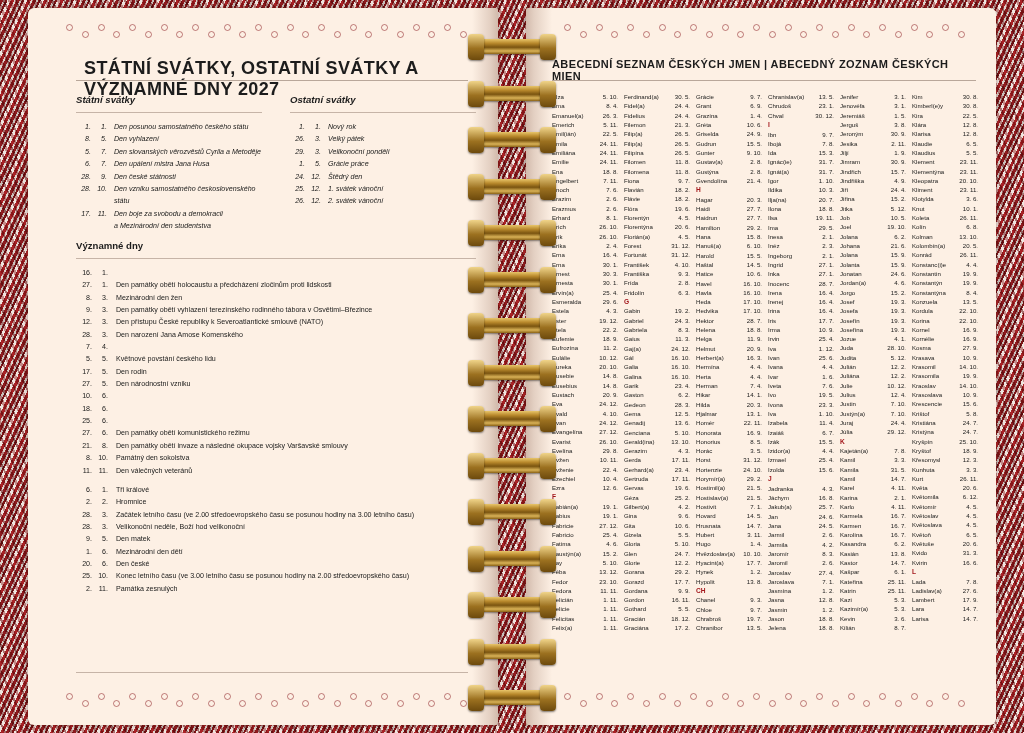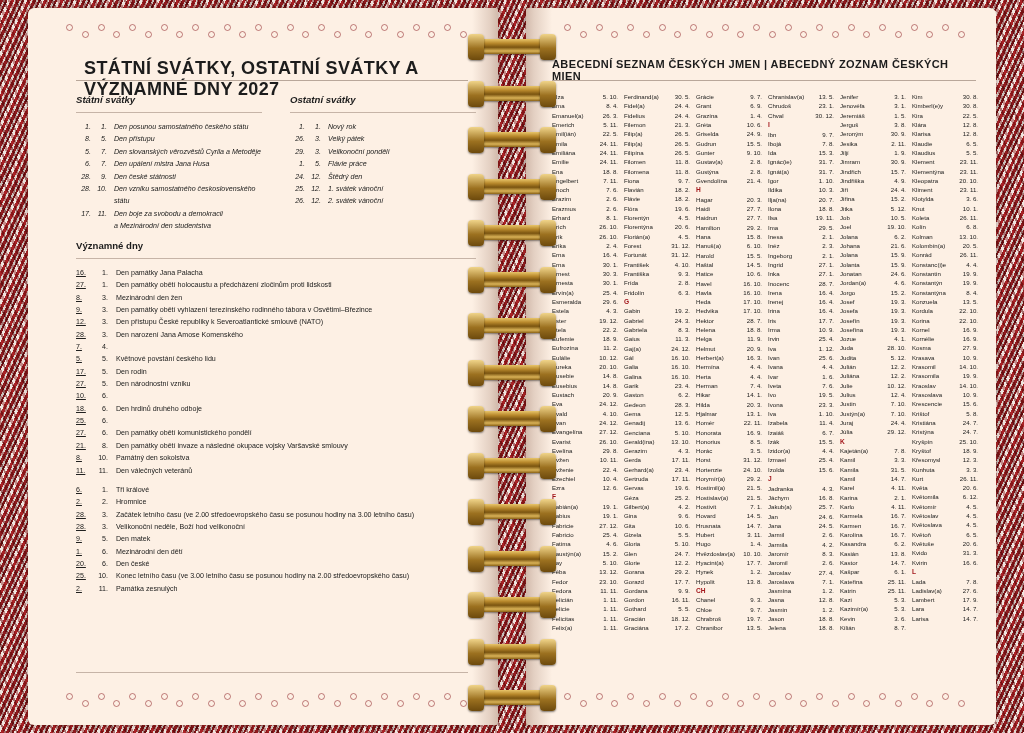--- a/index.html
+++ b/index.html
@@ -97,21 +97,21 @@
   ul.hol li{
     display:flex;font-size:7.1px;line-height:12.4px;color:#20201f;
   }
   ul.hol li .d{width:15px;text-align:right;flex:none;}
   ul.hol li .m{width:16px;text-align:right;flex:none;padding-right:7px;}
   ul.hol li .t{flex:1;}
 
   .vyznamne{position:absolute;left:48px;top:232px;width:400px;}
   ul.vd{list-style:none;margin:0;padding:0;}
   ul.vd li{display:flex;font-size:7.1px;line-height:12.35px;color:#20201f;}
-  ul.vd li .d{width:16px;text-align:left;flex:none;text-decoration:underline;}
+  ul.vd li .d{width:16px;text-align:right;flex:none;}
   ul.vd li .m{width:16px;text-align:right;flex:none;padding-right:8px;}
   ul.vd li .t{flex:1;}
   ul.vd li.gap{height:7px;}
 
   .bottom-rule{position:absolute;left:48px;right:30px;bottom:52px;height:1px;background:#c6b4a7;}
 
   
   #names{
     position:absolute;left:26px;right:18px;top:84px;bottom:40px;
     display:flex;gap:6px;
@@ -167,21 +167,21 @@
         <div class="sec-rule"></div>
         <ul class="hol">
           <li>
               <span class="d">1.</span>
               <span class="m">1.</span>
               <span class="t">Den posunou samostatného českého státu</span>
             </li>
           <li>
               <span class="d">8.</span>
               <span class="m">5.</span>
-              <span class="t">Den přístupu</span>
+              <span class="t">Den vyhlazení</span>
             </li>
           <li>
               <span class="d">5.</span>
               <span class="m">7.</span>
               <span class="t">Den slovanských věrozvěstů Cyrila a Metoděje</span>
             </li>
           <li>
               <span class="d">6.</span>
               <span class="m">7.</span>
               <span class="t">Den upálení mistra Jana Husa</span>
@@ -223,21 +223,21 @@
               <span class="t">Velký pátek</span>
             </li>
           <li>
               <span class="d">29.</span>
               <span class="m">3.</span>
               <span class="t">Velikonoční pondělí</span>
             </li>
           <li>
               <span class="d">1.</span>
               <span class="m">5.</span>
-              <span class="t">Flávie práce</span>
+              <span class="t">Grácie práce</span>
             </li>
           <li>
               <span class="d">24.</span>
               <span class="m">12.</span>
               <span class="t">Štědrý den</span>
             </li>
           <li>
               <span class="d">25.</span>
               <span class="m">12.</span>
               <span class="t">1. svátek vánoční</span>
@@ -252,21 +252,20 @@
     </div>
   </div>
 
   <div class="vyznamne">
     <div class="sec-title">Významné dny</div>
     <div class="sec-rule"></div>
     <ul class="vd">
       <li>
           <span class="d">16.</span>
           <span class="m">1.</span>
-          <span class="t">Den památky Jana Palacha</span>
         </li>
       <li>
           <span class="d">27.</span>
           <span class="m">1.</span>
           <span class="t">Den památky obětí holocaustu a předcházení zločinům proti lidskosti</span>
         </li>
       <li>
           <span class="d">8.</span>
           <span class="m">3.</span>
           <span class="t">Mezinárodní den žen</span>
@@ -305,30 +304,29 @@
           <span class="m">5.</span>
           <span class="t">Den národnostní vzniku</span>
         </li>
       <li>
           <span class="d">10.</span>
           <span class="m">6.</span>
         </li>
       <li>
           <span class="d">18.</span>
           <span class="m">6.</span>
-          <span class="t">Den hrdinů druhého odboje</span>
         </li>
       <li>
           <span class="d">25.</span>
           <span class="m">6.</span>
         </li>
       <li>
           <span class="d">27.</span>
           <span class="m">6.</span>
-          <span class="t">Den památky obětí komunistického pondělí</span>
+          <span class="t">Den památky obětí komunistického režimu</span>
         </li>
       <li>
           <span class="d">21.</span>
           <span class="m">8.</span>
           <span class="t">Den památky obětí invaze a následné okupace vojsky Varšavské smlouvy</span>
         </li>
       <li>
           <span class="d">8.</span>
           <span class="m">10.</span>
           <span class="t">Památný den sokolstva</span>

